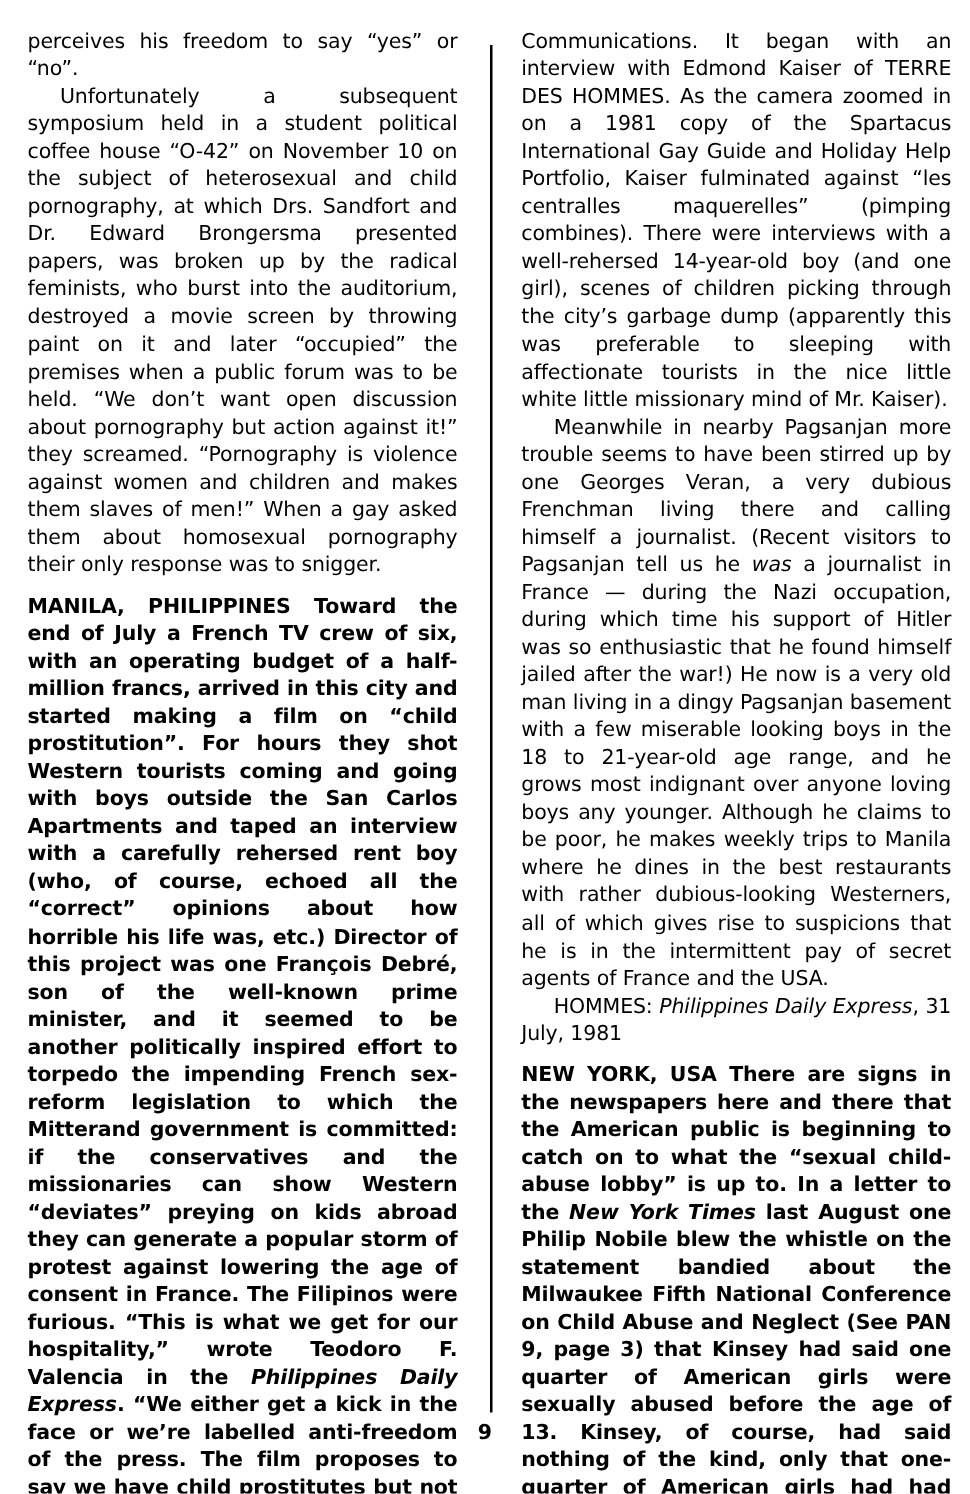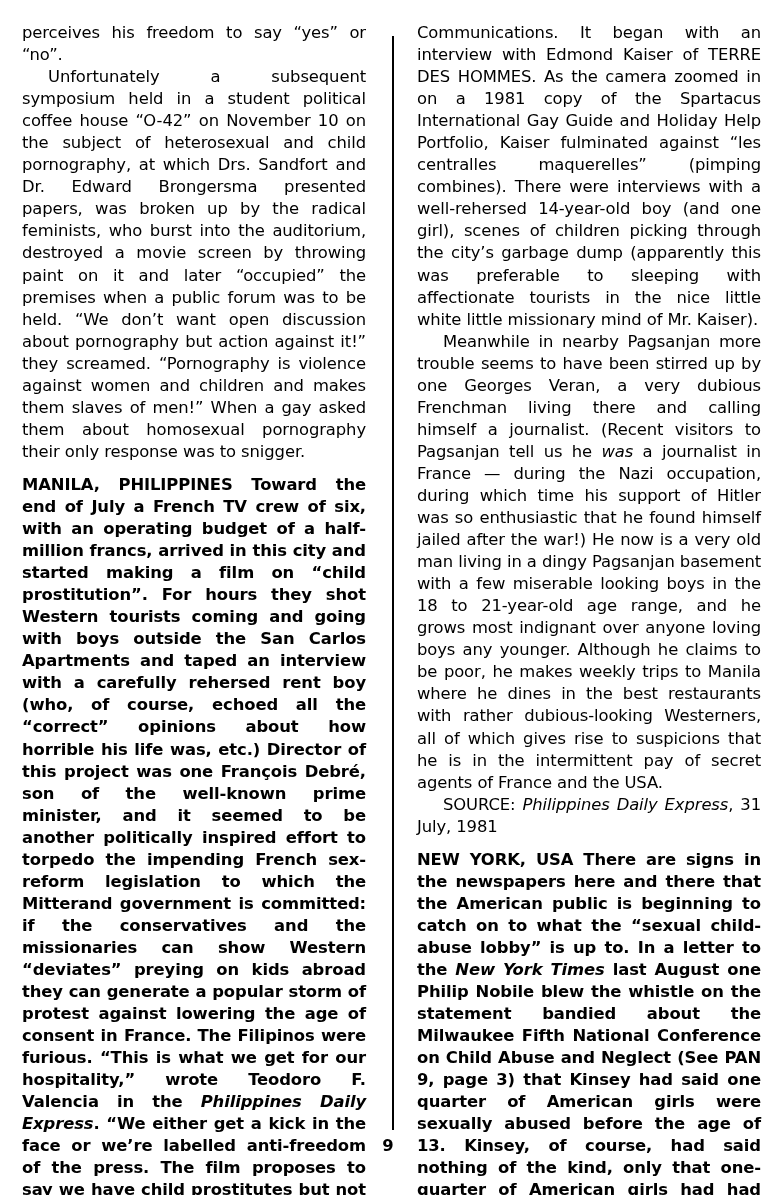--- a/index.html
+++ b/index.html
@@ -107,21 +107,21 @@
       <p class="para indent">The film was actually shown on December 2 on prime time on French TV, over the protests of M. Filioud, Minister of</p>
 
     </div>
 
     <div class="column column-right">
 
       <p class="para cont">Communications. It began with an interview with Edmond Kaiser of TERRE DES HOMMES. As the camera zoomed in on a 1981 copy of the Spartacus International Gay Guide and Holiday Help Portfolio, Kaiser fulminated against “les centralles maquerelles” (pimping combines). There were interviews with a well-rehersed 14-year-old boy (and one girl), scenes of children picking through the city’s garbage dump (apparently this was preferable to sleeping with affectionate tourists in the nice little white little missionary mind of Mr. Kaiser).</p>
 
       <p class="para indent"><span>Meanwhile in nearby Pagsanjan more trouble seems to have been stirred up by one Georges Veran, a very dubious Frenchman living there and calling himself a journalist. (Recent visitors to Pagsanjan tell us he </span><i>was</i><span> a journalist in France — during the Nazi occupation, during which time his support of Hitler was so enthusiastic that he found himself jailed after the war!) He now is a very old man living in a dingy Pagsanjan basement with a few miserable looking boys in the 18 to 21-year-old age range, and he grows most indignant over anyone loving boys any younger. Although he claims to be poor, he makes weekly trips to Manila where he dines in the best restaurants with rather dubious-looking Westerners, all of which gives rise to suspicions that he is in the intermittent pay of secret agents of France and the USA.</span></p>
 
-      <p class="para source"><span>SOURCE: </span><i>Philippines Daily Express</i><span>, 31 July, 1981</span></p>
+      <p class="para source"><span>HOMMES: </span><i>Philippines Daily Express</i><span>, 31 July, 1981</span></p>
 
       <p class="para dateline"><span>NEW YORK, USA There are signs in the newspapers here and there that the American public is beginning to catch on to what the “sexual child-abuse lobby” is up to. In a letter to the </span><i>New York Times</i><span> last August one Philip Nobile blew the whistle on the statement bandied about the Milwaukee Fifth National Conference on Child Abuse and Neglect (See PAN 9, page 3) that Kinsey had said one quarter of American girls were sexually abused before the age of 13. Kinsey, of course, had said nothing of the kind, only that one-quarter of American girls had had sexual contacts with an adult male — and “sexual contact” included such things as</span></p>
 
     </div>
 
   </div>
 
   <div class="folio">9</div>
 
 </div>

